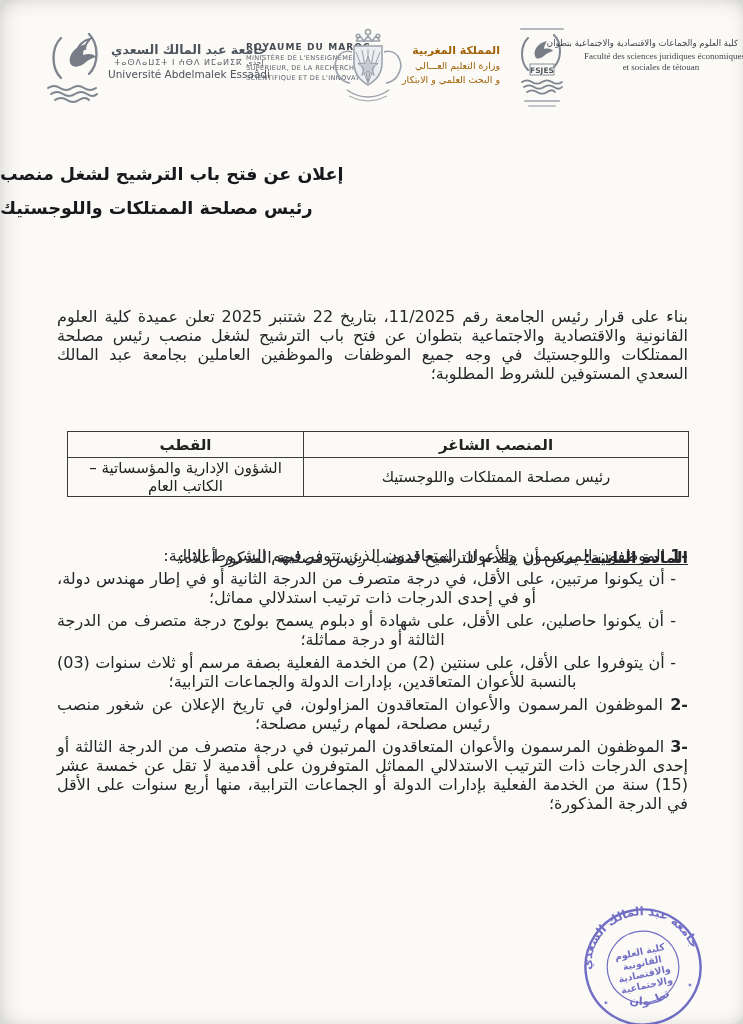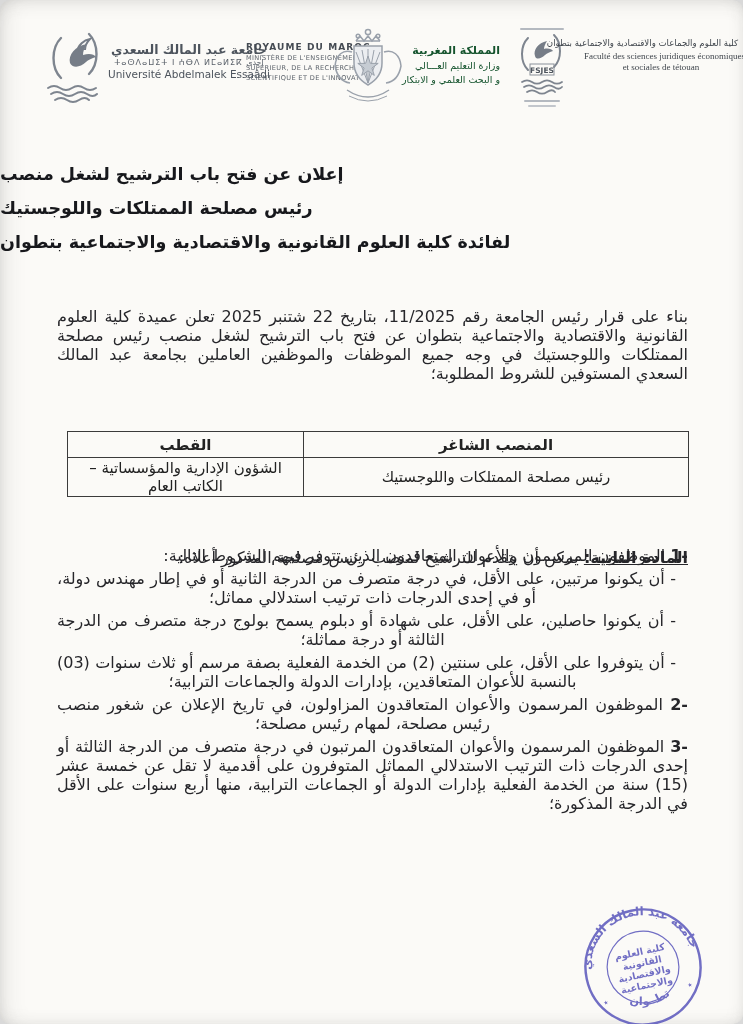--- a/index.html
+++ b/index.html
@@ -18,21 +18,21 @@
   .uae-logo{left:44px;top:30px;width:198px;height:80px;display:flex;align-items:flex-start;}
   .uae-mark{width:62px;height:76px;flex:none;}
   .uae-text{padding-top:12px;margin-left:2px;text-align:center;}
   .uae-ar{font-size:12.5px;font-weight:bold;color:#4d545d;direction:rtl;white-space:nowrap;}
   .uae-tif{font-size:8px;color:#5a616a;letter-spacing:1px;margin-top:1px;white-space:nowrap;}
   .uae-fr{font-size:10.5px;font-weight:normal;color:#4d545d;margin-top:1px;white-space:nowrap;}
   .kingdom{left:246px;top:42px;width:95px;}
   .kingdom-l1{font-size:9px;font-weight:bold;letter-spacing:1.1px;color:#454b53;white-space:nowrap;}
   .kingdom-sm{font-size:6.6px;letter-spacing:.35px;color:#5c636b;margin-top:2px;white-space:nowrap;}
   .coat{left:331px;top:26px;width:74px;height:86px;}
-  .ministry-ar{left:402px;top:44px;width:98px;direction:rtl;text-align:right;color:#14532d;}
+  .ministry-ar{left:402px;top:44px;width:98px;direction:rtl;text-align:right;color:#a16207;}
   .ministry-l1{font-size:11px;font-weight:bold;white-space:nowrap;}
   .ministry-sm{font-size:9.5px;margin-top:3px;white-space:nowrap;}
   .fsjes-logo{left:502px;top:24px;width:80px;height:94px;}
   .faculty{left:584px;top:38px;width:154px;text-align:center;}
   .faculty-ar{font-size:8.6px;color:#3f454c;direction:rtl;white-space:nowrap;}
   .faculty-fr{font-family:"Liberation Serif",serif;font-size:9px;color:#3f454c;margin-top:3px;white-space:nowrap;}
   .faculty-fr2{font-family:"Liberation Serif",serif;font-size:9px;color:#3f454c;margin-top:1px;}
   
   .title{position:absolute;top:164px;left:0;right:0;text-align:left;direction:rtl;}
   .title-line{font-size:17.5px;font-weight:bold;color:#17181c;margin-bottom:14px;}
@@ -130,21 +130,20 @@
 
   <div class="hdr-block faculty">
     <div class="faculty-ar">كلية العلوم والجماعات والاقتصادية والاجتماعية بتطوان</div>
     <div class="faculty-fr">Faculté des sciences juridiques économiques</div>
     <div class="faculty-fr2">et sociales de tétouan</div>
   </div>
 
   <div class="title">
     <div class="title-line">إعلان عن فتح باب الترشيح لشغل منصب</div>
     <div class="title-line">رئيس مصلحة الممتلكات واللوجستيك</div>
-    <div class="title-line">لفائدة كلية العلوم القانونية والاقتصادية والاجتماعية بتطوان</div>
   </div>
 
   <p class="rtl-par intro">بناء على قرار رئيس الجامعة رقم 11/2025، بتاريخ 22 شتنبر 2025 تعلن عميدة كلية العلوم القانونية والاقتصادية والاجتماعية بتطوان عن فتح باب الترشيح لشغل منصب رئيس مصلحة الممتلكات واللوجستيك في وجه جميع الموظفات والموظفين العاملين بجامعة عبد المالك السعدي المستوفين للشروط المطلوبة؛</p>
 
   <table class="vac-table">
     <tbody>
         <tr>
       <th style="width:62%">المنصب الشاغر</th>
       <th style="width:38%">القطب</th>
     </tr>

